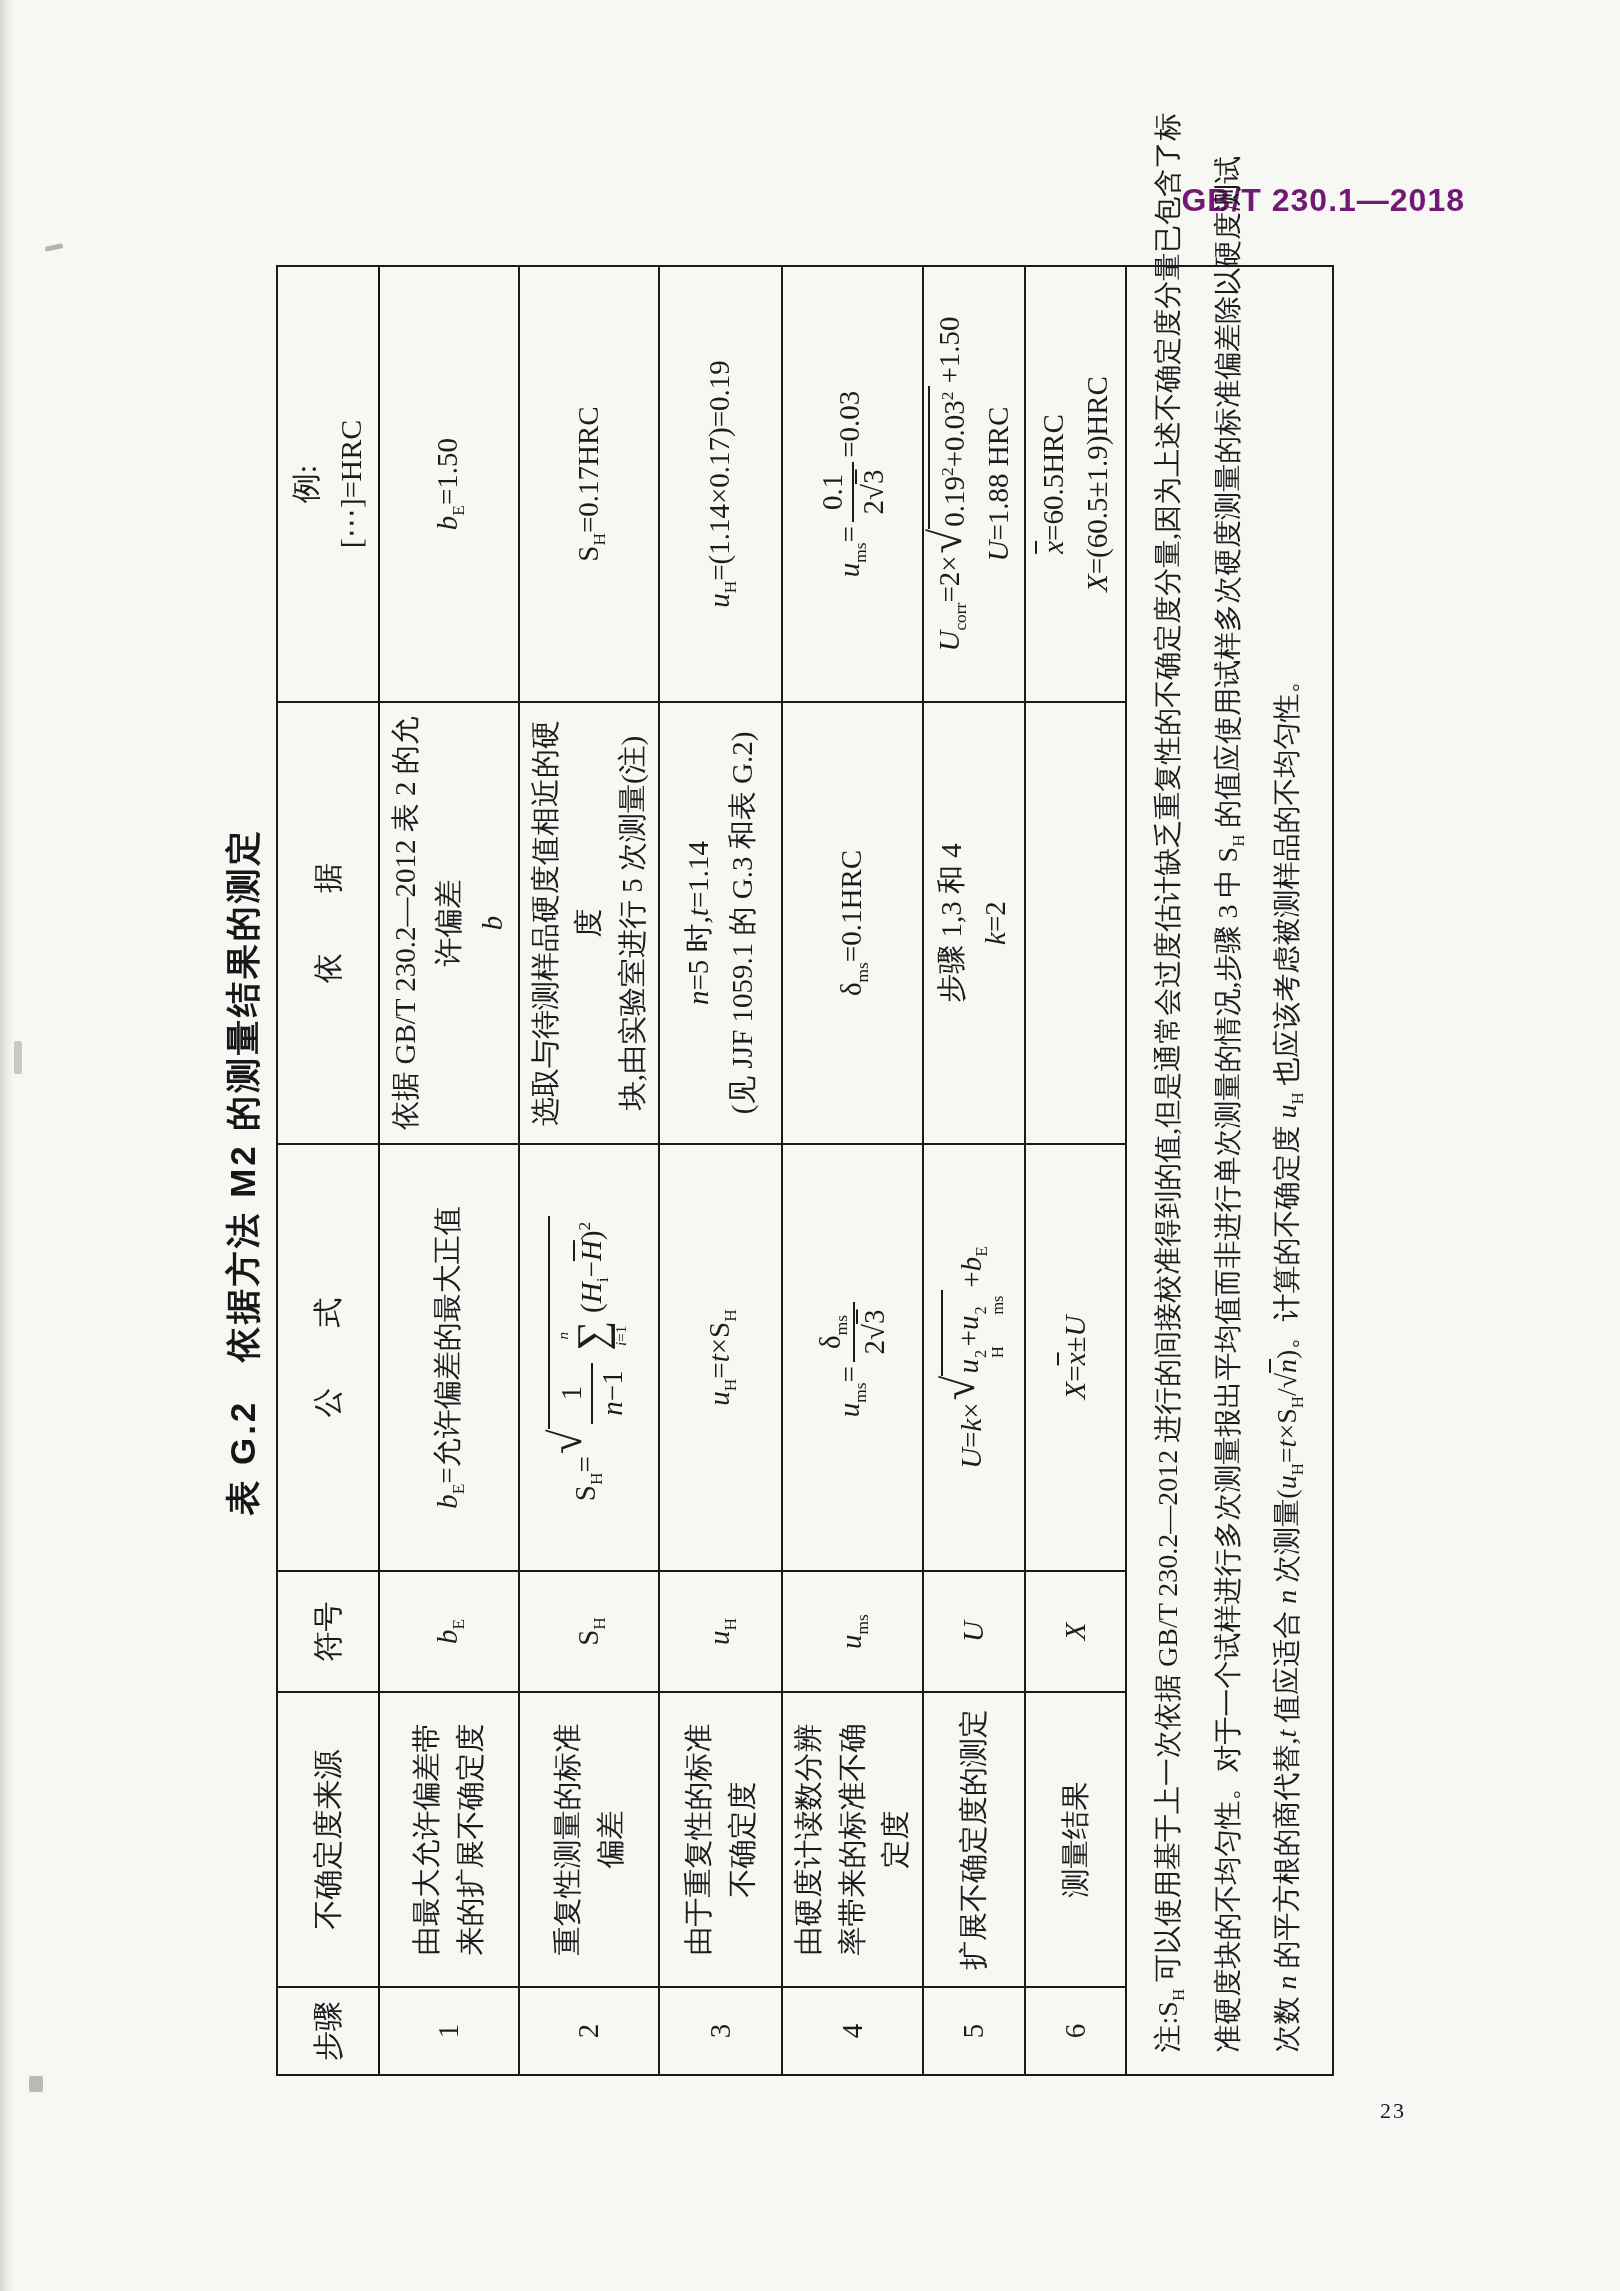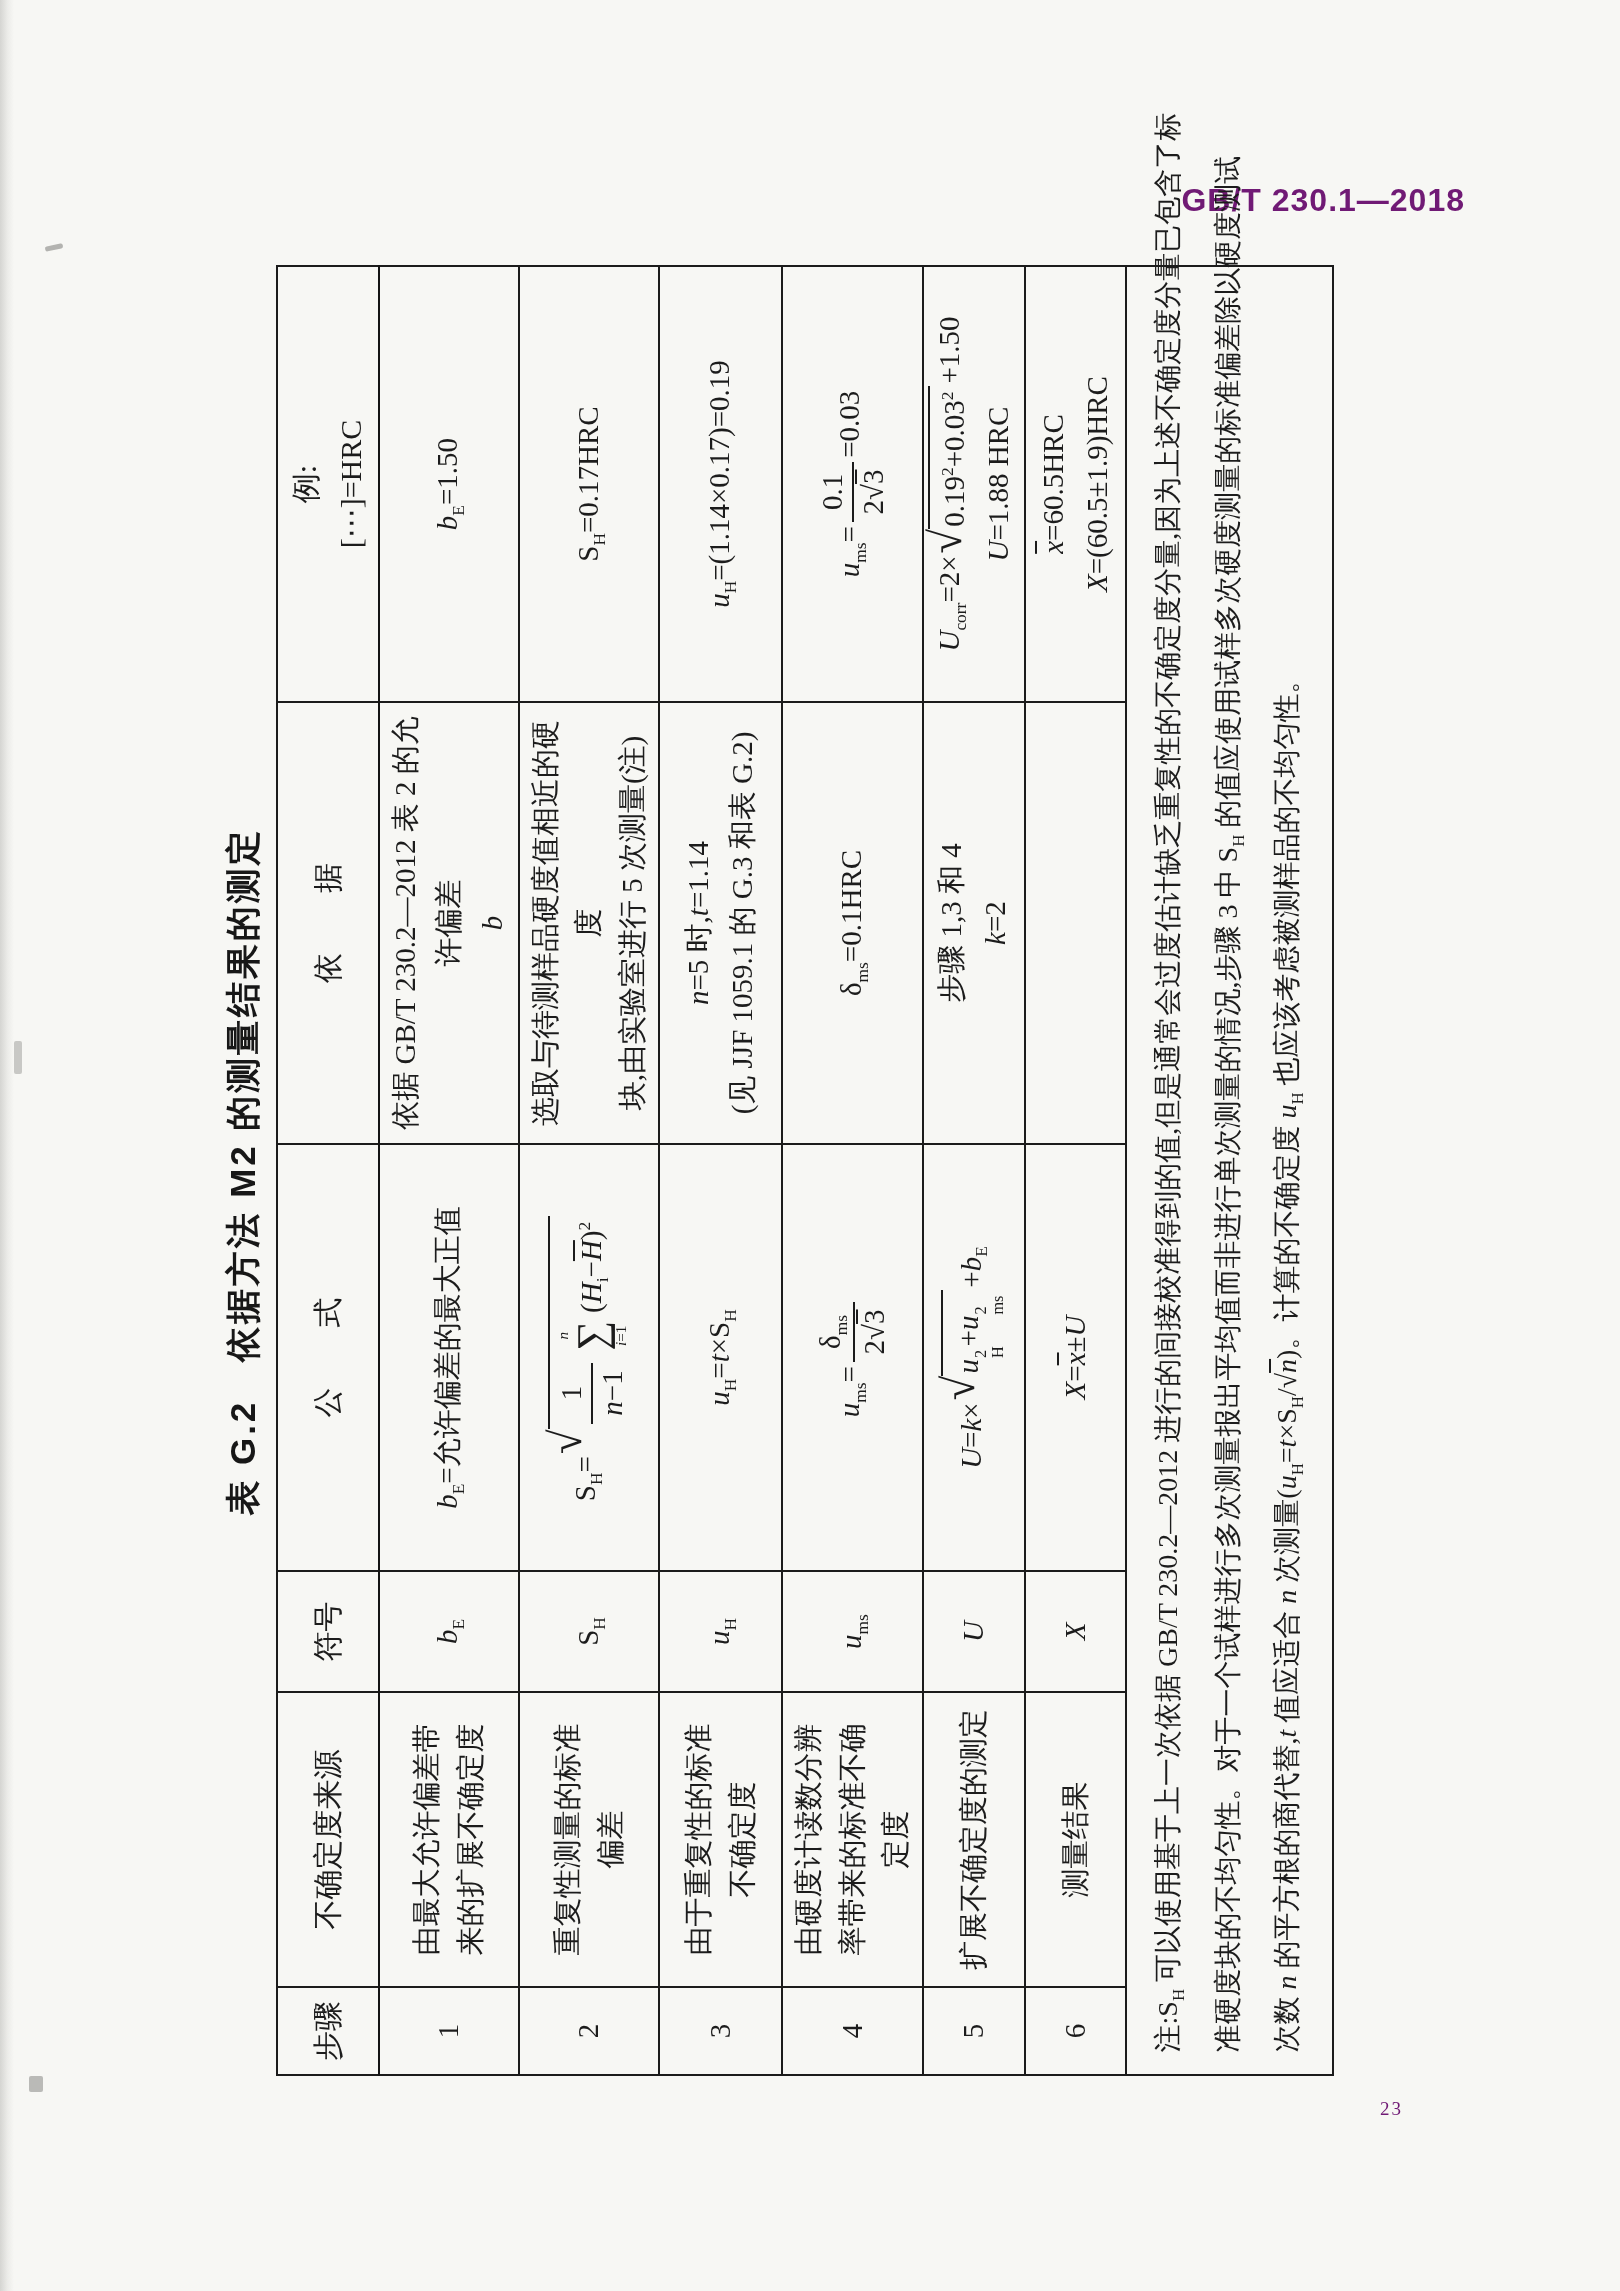--- a/index.html
+++ b/index.html
@@ -19,21 +19,21 @@
   .speck-c{left:29px;top:2076px;width:13.7px;height:15.7px;opacity:.45;}
 
   
   .std-number{
     position:absolute;top:182px;right:155px;
     font-family:"Liberation Sans","DejaVu Sans",sans-serif;
     font-weight:700;font-size:32px;letter-spacing:1px;color:#701a75;
   }
   .page-number{
     position:absolute;left:1380px;top:2098px;
-    font-size:19px;letter-spacing:2px;color:#701a75;
+    font-size:22px;letter-spacing:2px;color:#0f172a;
   }
 
   
   .rotated{
     position:absolute;left:221px;top:267px;width:1809px;height:1027px;
     transform-origin:0 0;
     transform:rotate(-90deg) translateX(-1809px);
   }
   .tbl-title{
     text-align:center;

